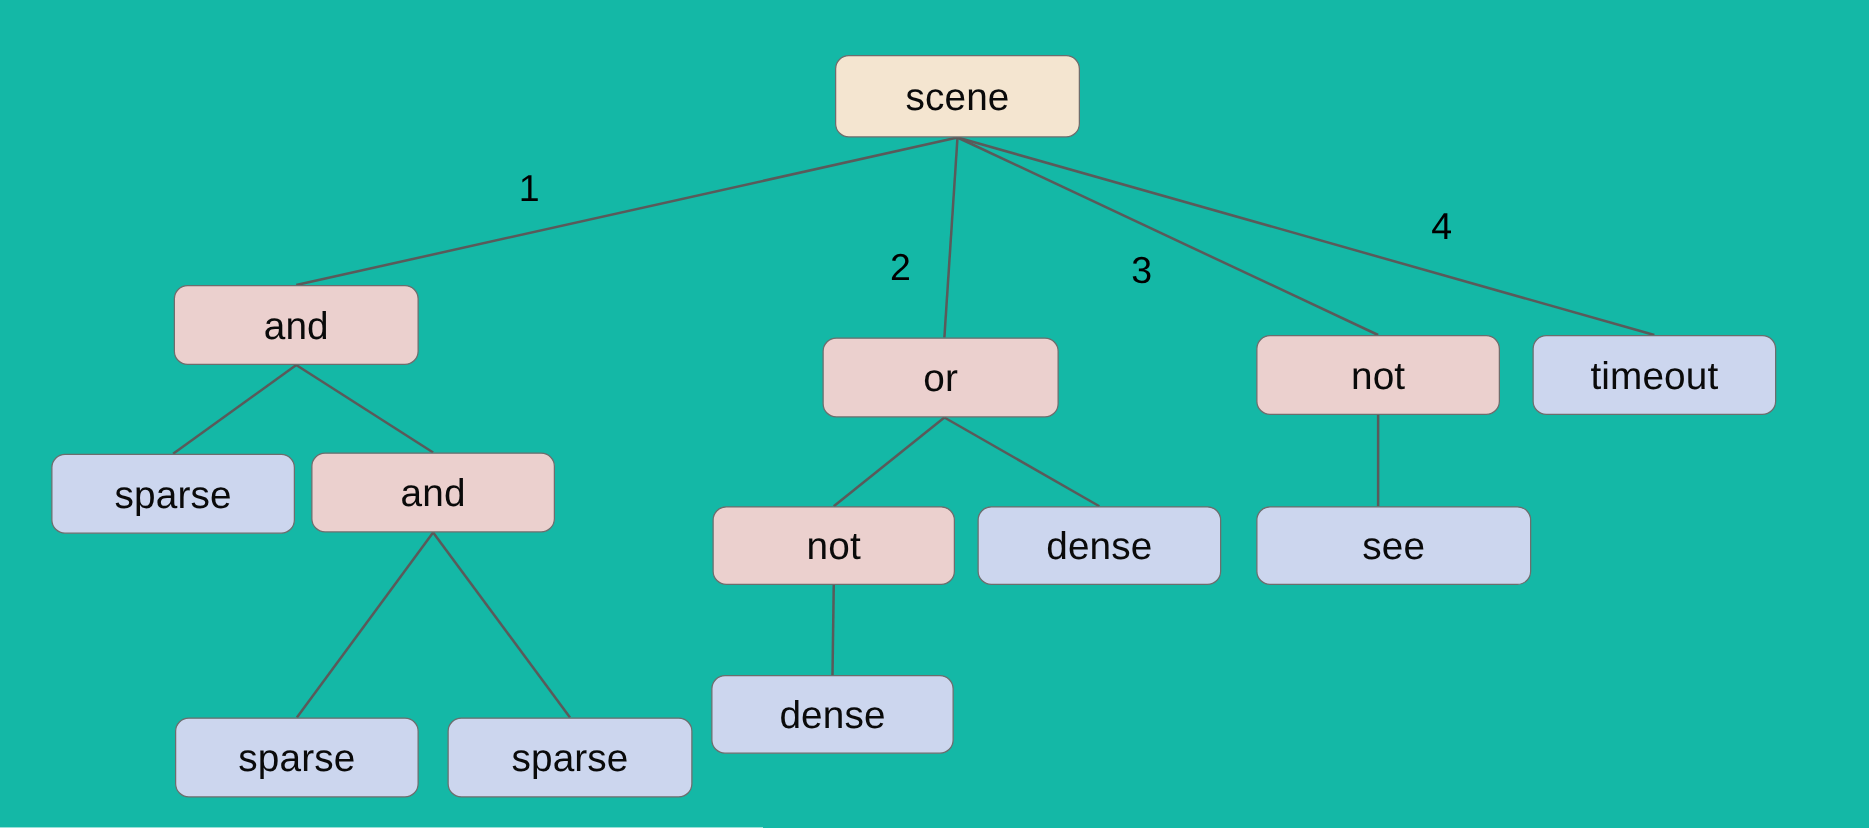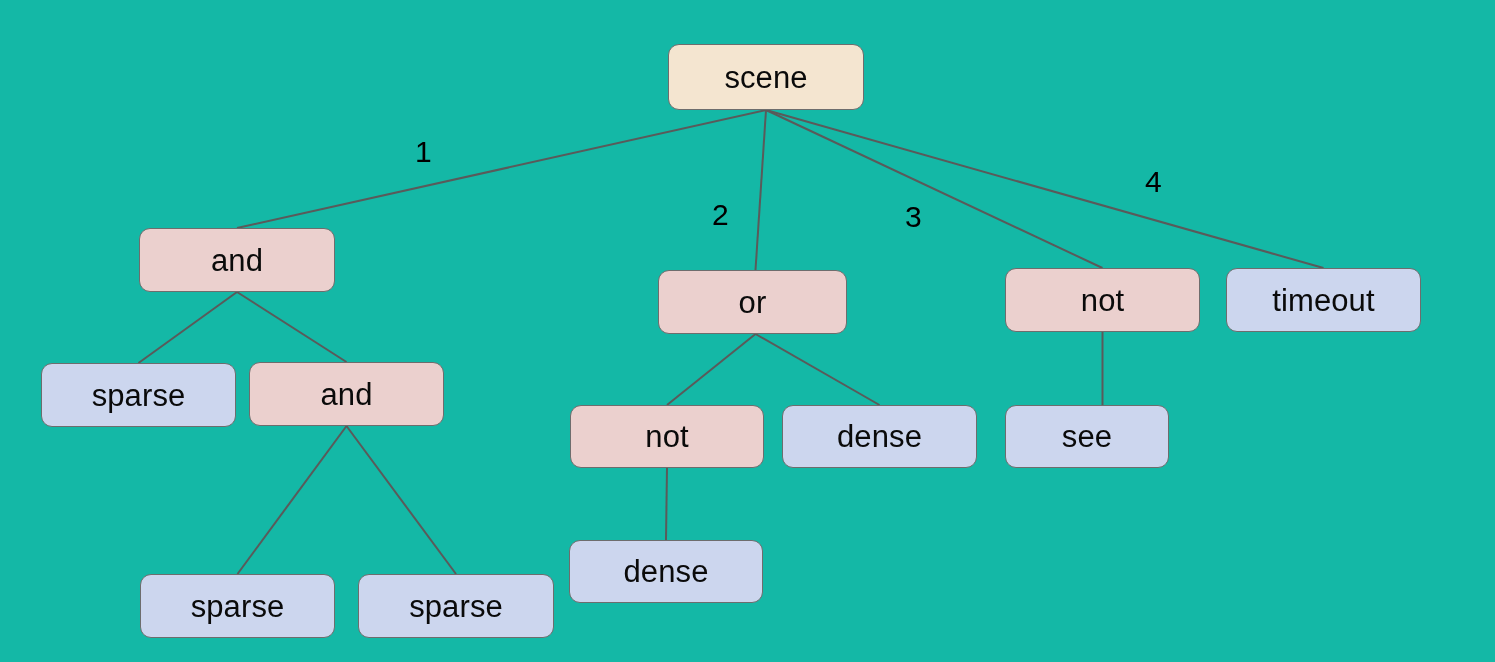--- a/index.html
+++ b/index.html
@@ -77,21 +77,21 @@
   <div id="node-layer">
       <div class="tree-node node-root" style="left: 668px; top: 44px; width: 196px; height: 66px;">scene</div>
       <div class="tree-node node-op" style="left: 139px; top: 228px; width: 196px; height: 64px;">and</div>
       <div class="tree-node node-op" style="left: 658px; top: 270px; width: 189px; height: 64px;">or</div>
       <div class="tree-node node-op" style="left: 1005px; top: 268px; width: 195px; height: 64px;">not</div>
       <div class="tree-node node-leaf" style="left: 1226px; top: 268px; width: 195px; height: 64px;">timeout</div>
       <div class="tree-node node-leaf" style="left: 41px; top: 363px; width: 195px; height: 64px;">sparse</div>
       <div class="tree-node node-op" style="left: 249px; top: 362px; width: 195px; height: 64px;">and</div>
       <div class="tree-node node-op" style="left: 570px; top: 405px; width: 194px; height: 63px;">not</div>
       <div class="tree-node node-leaf" style="left: 782px; top: 405px; width: 195px; height: 63px;">dense</div>
-      <div class="tree-node node-leaf" style="left: 1005px; top: 405px; width: 164px; height: 63px;">see</div>
+      <div class="tree-node node-leaf" style="left: 1005px; top: 405px; width: 220px; height: 63px;">see</div>
       <div class="tree-node node-leaf" style="left: 140px; top: 574px; width: 195px; height: 64px;">sparse</div>
       <div class="tree-node node-leaf" style="left: 358px; top: 574px; width: 196px; height: 64px;">sparse</div>
       <div class="tree-node node-leaf" style="left: 569px; top: 540px; width: 194px; height: 63px;">dense</div>
     </div>
   <div id="label-layer">
       <div class="edge-label" style="left: 415px; top: 137px;">1</div>
       <div class="edge-label" style="left: 712px; top: 200px;">2</div>
       <div class="edge-label" style="left: 905px; top: 202px;">3</div>
       <div class="edge-label" style="left: 1145px; top: 167px;">4</div>
     </div>

